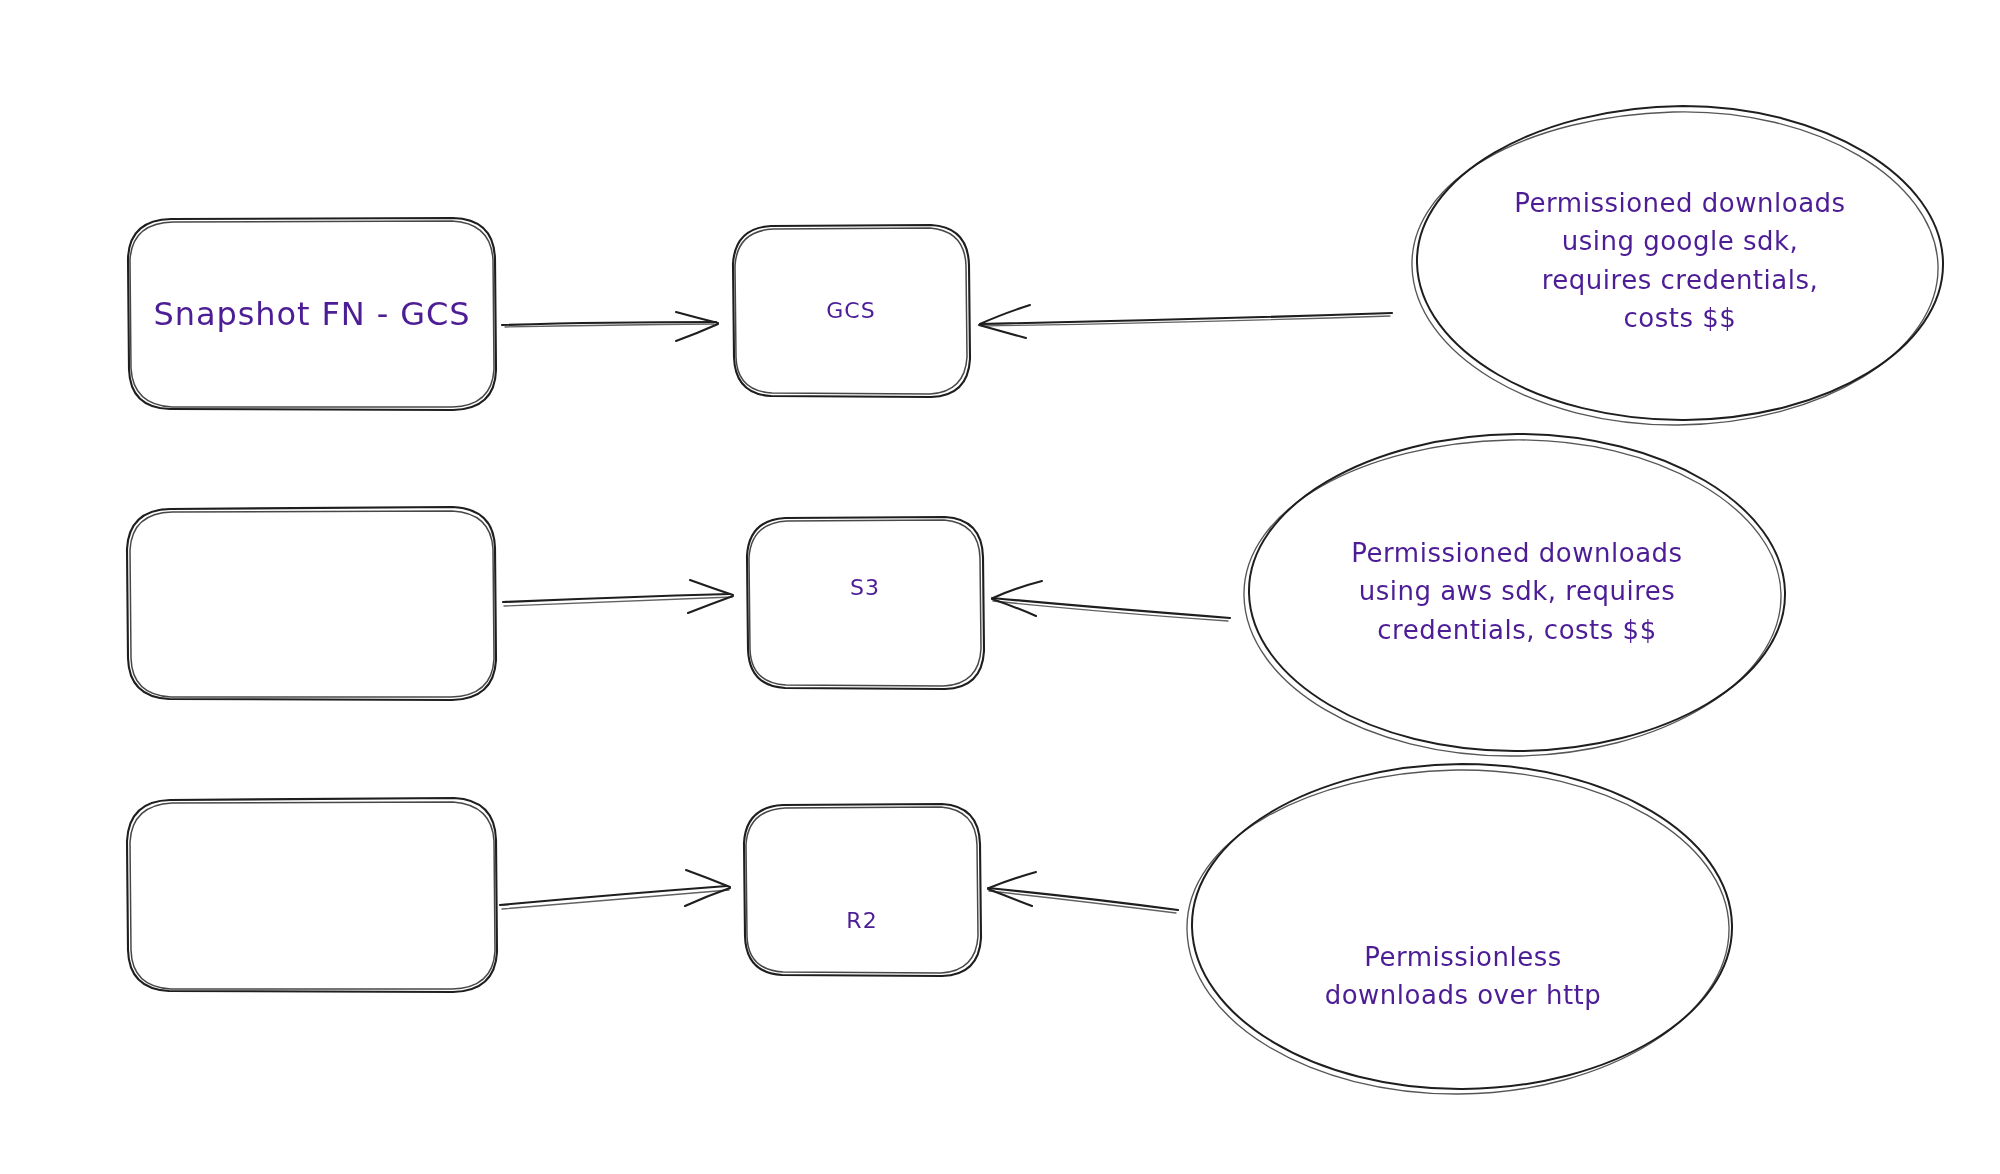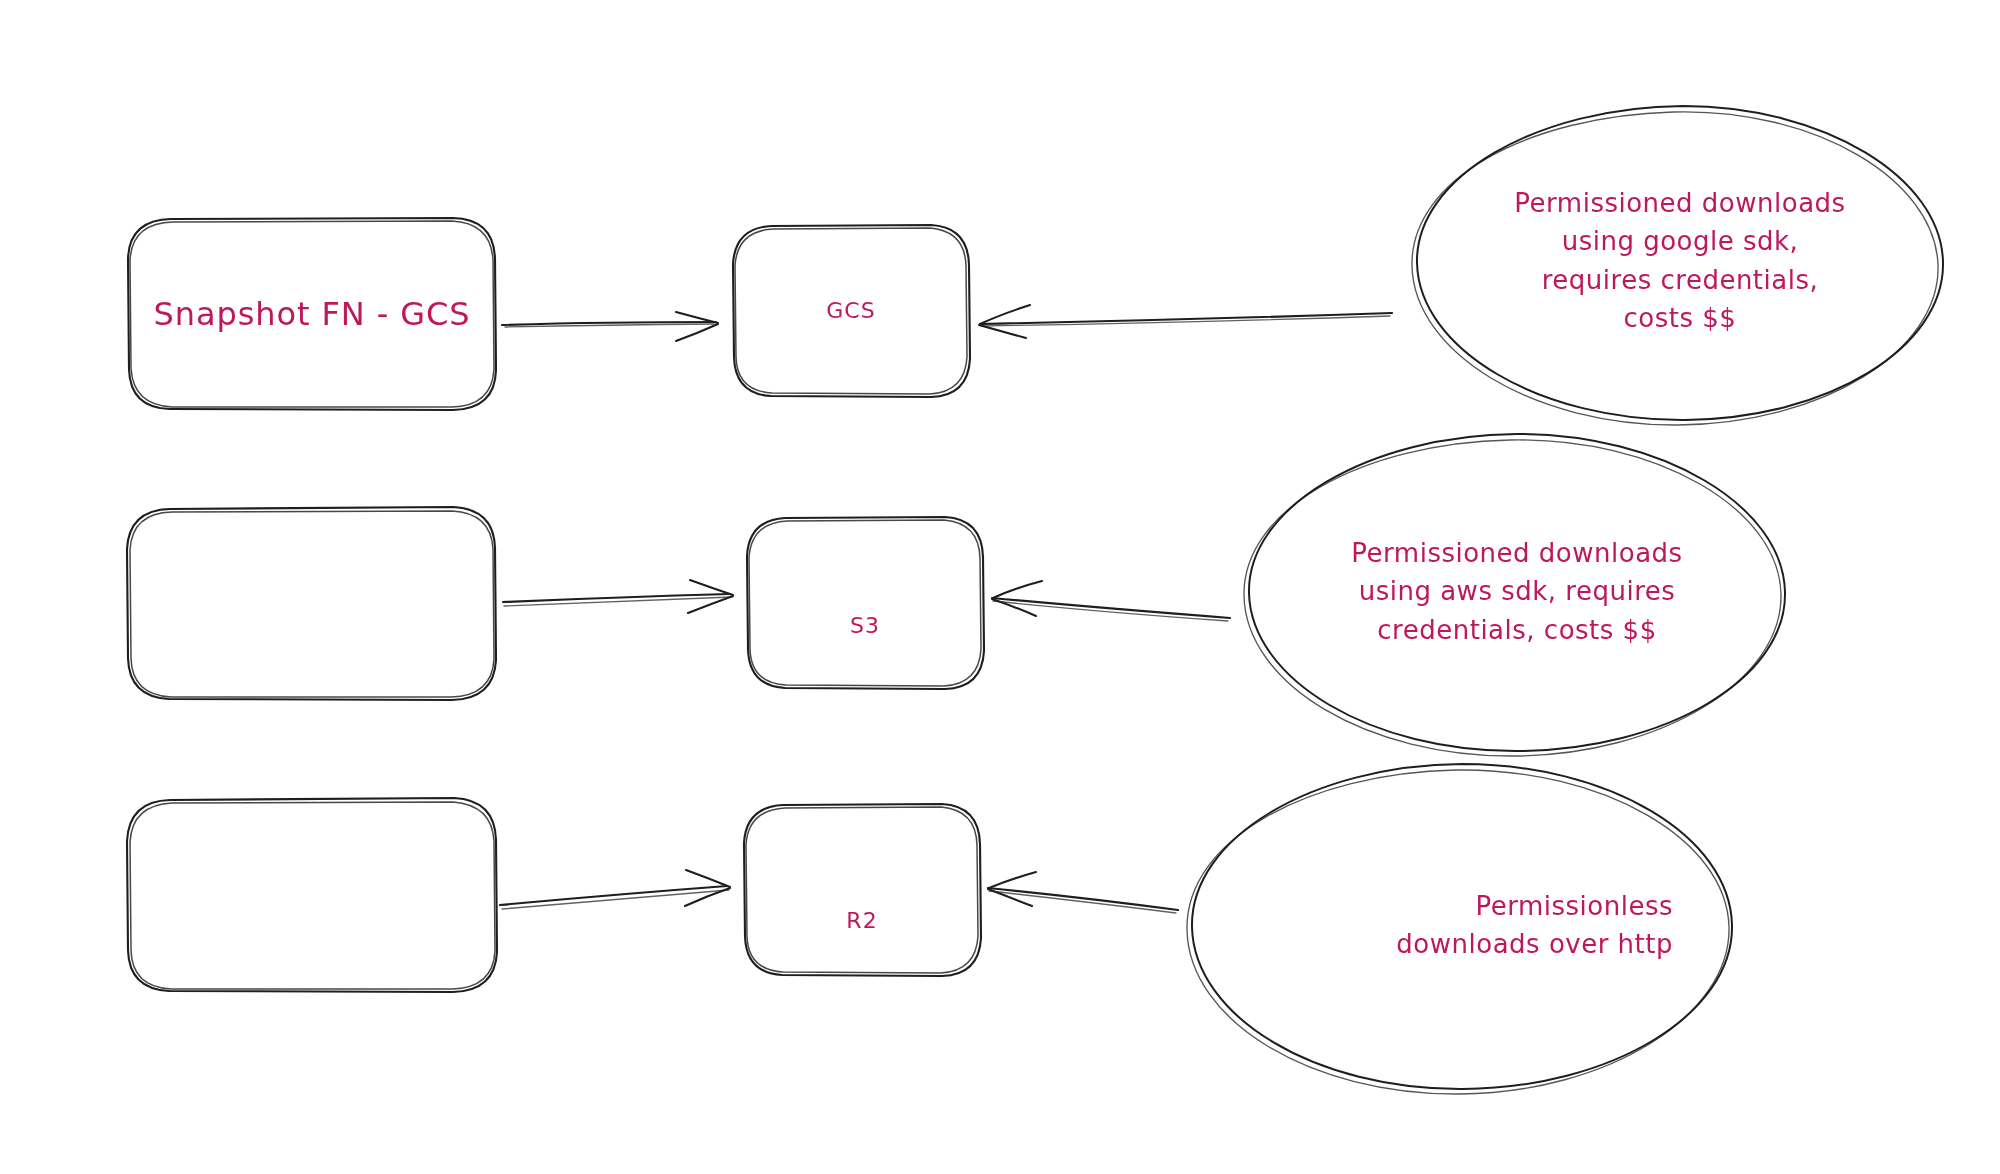--- a/index.html
+++ b/index.html
@@ -37,21 +37,21 @@
   .node-shape { stroke-width: 2.1; }
   .node-shape-2 { stroke-width: 1.5; opacity: 0.82; }
   .ellipse-shape { stroke-width: 2.0; }
   .ellipse-shape-2 { stroke-width: 1.35; opacity: 0.75; }
   .arrow-line { stroke-width: 2.2; }
   .arrow-line-2 { stroke-width: 1.3; opacity: 0.7; }
   .arrow-head { stroke-width: 2.1; }
 
   .label {
     position: absolute;
-    color: #be185d;
+    color: #4c1d95;
     font-family: "DejaVu Sans", sans-serif;
     text-align: center;
     letter-spacing: 0.4px;
     white-space: pre-line;
     pointer-events: none;
     transform: translate(-50%, -50%);
     line-height: 1.42;
   }
   .label.box-label {
     font-size: 32px;
@@ -190,25 +190,25 @@
   <div class="label box-label" style="left:312px; top:315px; width:330px;">Snapshot FN - GCS</div>
 
   <div class="label store-label" style="left:851px; top:311px; width:200px;">GCS</div>
 
   <div class="label note-label" style="left:1680px; top:261px; width:420px;">Permissioned downloads
 using google sdk,
 requires credentials,
 costs $$</div>
 
 
-  <div class="label store-label" style="left:865px; top:626px; width:200px;">S3</div>
+  <div class="label store-label" style="left:865px; top:588px; width:200px;">S3</div>
 
   <div class="label note-label" style="left:1517px; top:592px; width:420px;">Permissioned downloads
 using aws sdk, requires
 credentials, costs $$</div>
 
 
   <div class="label store-label" style="left:862px; top:921px; width:200px;">R2</div>
 
-  <div class="label note-label" style="left:1463px; top:925px; width:420px;text-align:right;">Permissionless
+  <div class="label note-label" style="left:1463px; top:976px; width:420px;">Permissionless
 downloads over http</div>
 
 </div>
 
 </body></html>

